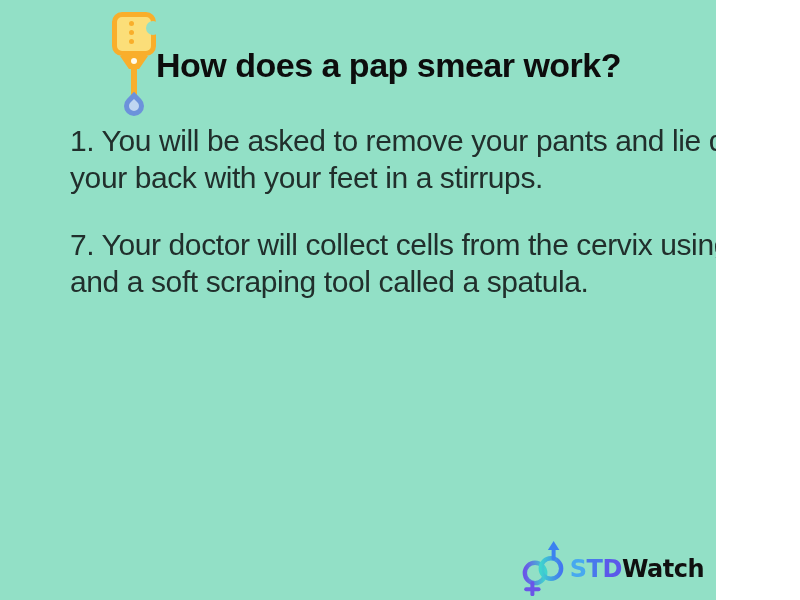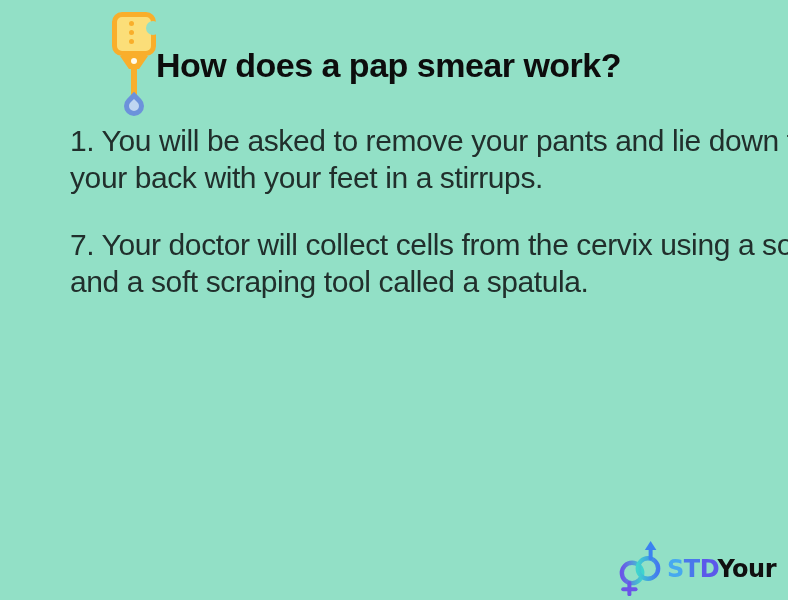--- a/index.html
+++ b/index.html
@@ -1,18 +1,18 @@
 <!DOCTYPE html>
 <html><head>
 <meta charset="utf-8">
 <style>
   html, body { margin: 0; padding: 0; }
   .canvas {
     position: relative;
-    width: 788px;
+    width: 716px;
     height: 600px;
     background: #92E0C6;
     overflow: hidden;
     font-family: "Liberation Sans", sans-serif;
   }
 
   
   .swab-icon { position: absolute; left: 112px; top: 10px; width: 48px; height: 110px; }
   .swab-head {
     position: absolute; left: 0; top: 2px;
@@ -118,16 +118,16 @@
         <circle cx="17" cy="36" r="11.5" fill="none" stroke="url(#gradF)" stroke-width="5"></circle>
         <line x1="14" y1="47.5" x2="14" y2="60" stroke="#6A55E8" stroke-width="4.5" stroke-linecap="round"></line>
         <line x1="7" y1="54.5" x2="21" y2="54.5" stroke="#6A55E8" stroke-width="4.5" stroke-linecap="round"></line>
       </g>
       <g>
         <circle cx="35" cy="31" r="11.5" fill="none" stroke="url(#gradM)" stroke-width="5"></circle>
         <line x1="38" y1="19.5" x2="38" y2="9" stroke="#3B82F0" stroke-width="4.5" stroke-linecap="round"></line>
         <polygon points="31.5,10 38,0 44.5,10" fill="#3B82F0"></polygon>
       </g>
     </svg>
-    <span class="logo-text"><span class="l-s">S</span><span class="l-t">T</span><span class="l-d">D</span><span class="l-watch">Your</span></span>
+    <span class="logo-text"><span class="l-s">S</span><span class="l-t">T</span><span class="l-d">D</span><span class="l-watch">Watch</span></span>
   </div>
 
 </div>
 
 </body></html>

